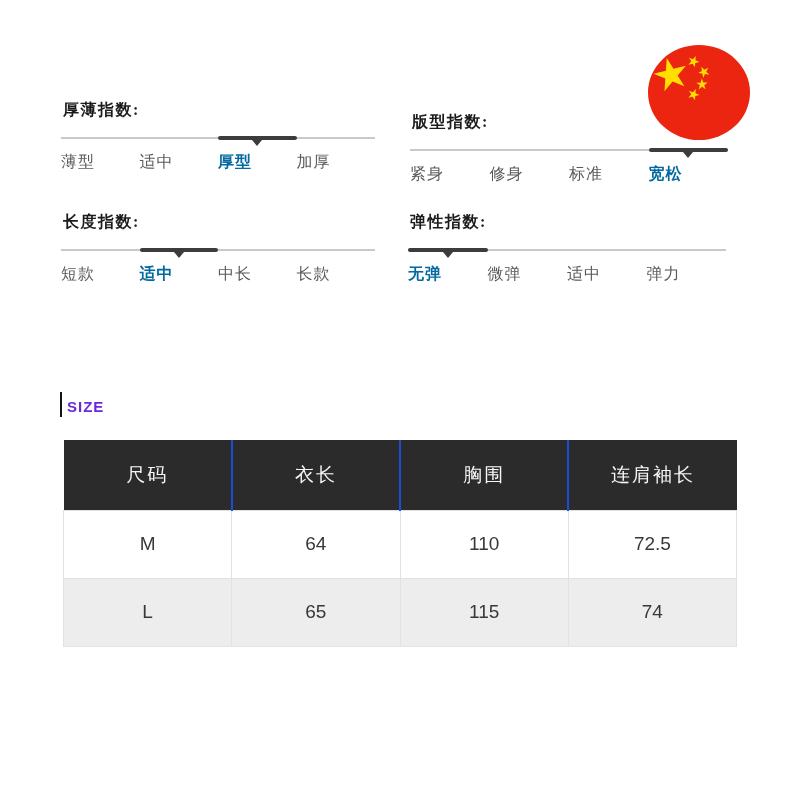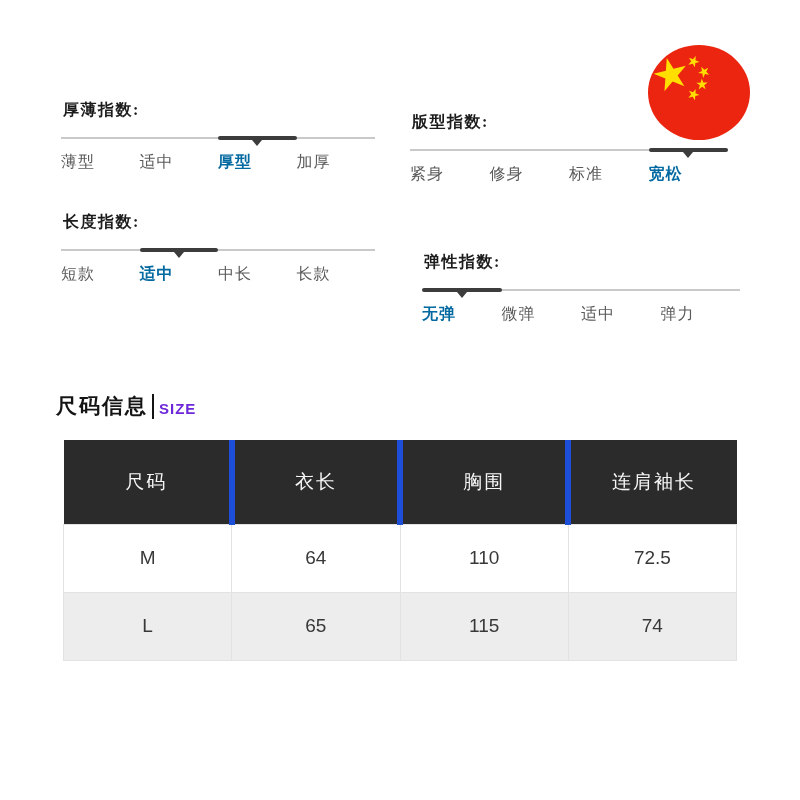--- a/index.html
+++ b/index.html
@@ -21,21 +21,21 @@
     background:#ffffff;
     font-family:"Liberation Sans","DejaVu Sans",sans-serif;
     overflow:hidden;
   }
 
   
   .idx-sec{position:absolute;height:80px;}
   .pos-0{left:61px;top:100px;width:314px;}
   .pos-1{left:410px;top:100px;width:318px;margin-top:12px;}
   .pos-2{left:61px;top:212px;width:314px;}
-  .pos-3{left:422px;top:212px;width:318px;margin-top:40px;}
+  .pos-3{left:408px;top:212px;width:318px;}
 
   .idx-label{
     position:absolute;top:0;left:2px;
     font-size:16px;font-weight:700;color:var(--label-text);
     letter-spacing:1.5px;line-height:20px;font-family:Liberation Serif, serif;
   }
   .idx-track{
     position:absolute;top:37px;left:0;right:0;height:2px;
     background:var(--track);
   }
@@ -81,27 +81,27 @@
   .size-title .t-en{
     font-size:15px;font-weight:600;color:#6d28d9;letter-spacing:1px;
     margin-top:4px;
   }
 
   table.size-table{
     position:absolute;left:63px;top:440px;width:674px;
     border-collapse:collapse;table-layout:fixed;
   }
   .size-table th{
-    height:84px;
+    height:70px;
     background:var(--header-bg);
     color:var(--header-text);
     font-size:19px;font-weight:500;letter-spacing:2px;
     text-align:center;
   }
-  .size-table th + th{border-left:6px solid #1d4ed8;margin-top:48px;}
+  .size-table th + th{border-left:2px solid #1d4ed8;margin-top:48px;}
   .size-table td{
     height:68px;
     font-size:19px;color:#383838;
     text-align:center;
     background:#ffffff;
     border:1px solid var(--cell-border);
   }
   .size-table tr.alt td{background:var(--row-alt-bg);}
 </style>
 </head>
@@ -176,21 +176,20 @@
       <use href="#star" transform="translate(23,30) scale(17.5) rotate(-14)"></use>
       <use href="#star" transform="translate(45.5,16.5) scale(6) rotate(22)"></use>
       <use href="#star" transform="translate(56,27) scale(6) rotate(45)"></use>
       <use href="#star" transform="translate(54,39.5) scale(6) rotate(70)"></use>
       <use href="#star" transform="translate(45.5,49.5) scale(6) rotate(22)"></use>
     </g>
   </svg>
 </div>
 
 <div class="size-title">
-  <span class="t-cn">尺码信息</span>
   <span class="t-div"></span>
   <span class="t-en">SIZE</span>
 </div>
 
 <table class="size-table">
   <thead>
       <tr>
         <th>尺码</th>
         <th>衣长</th>
         <th>胸围</th>

